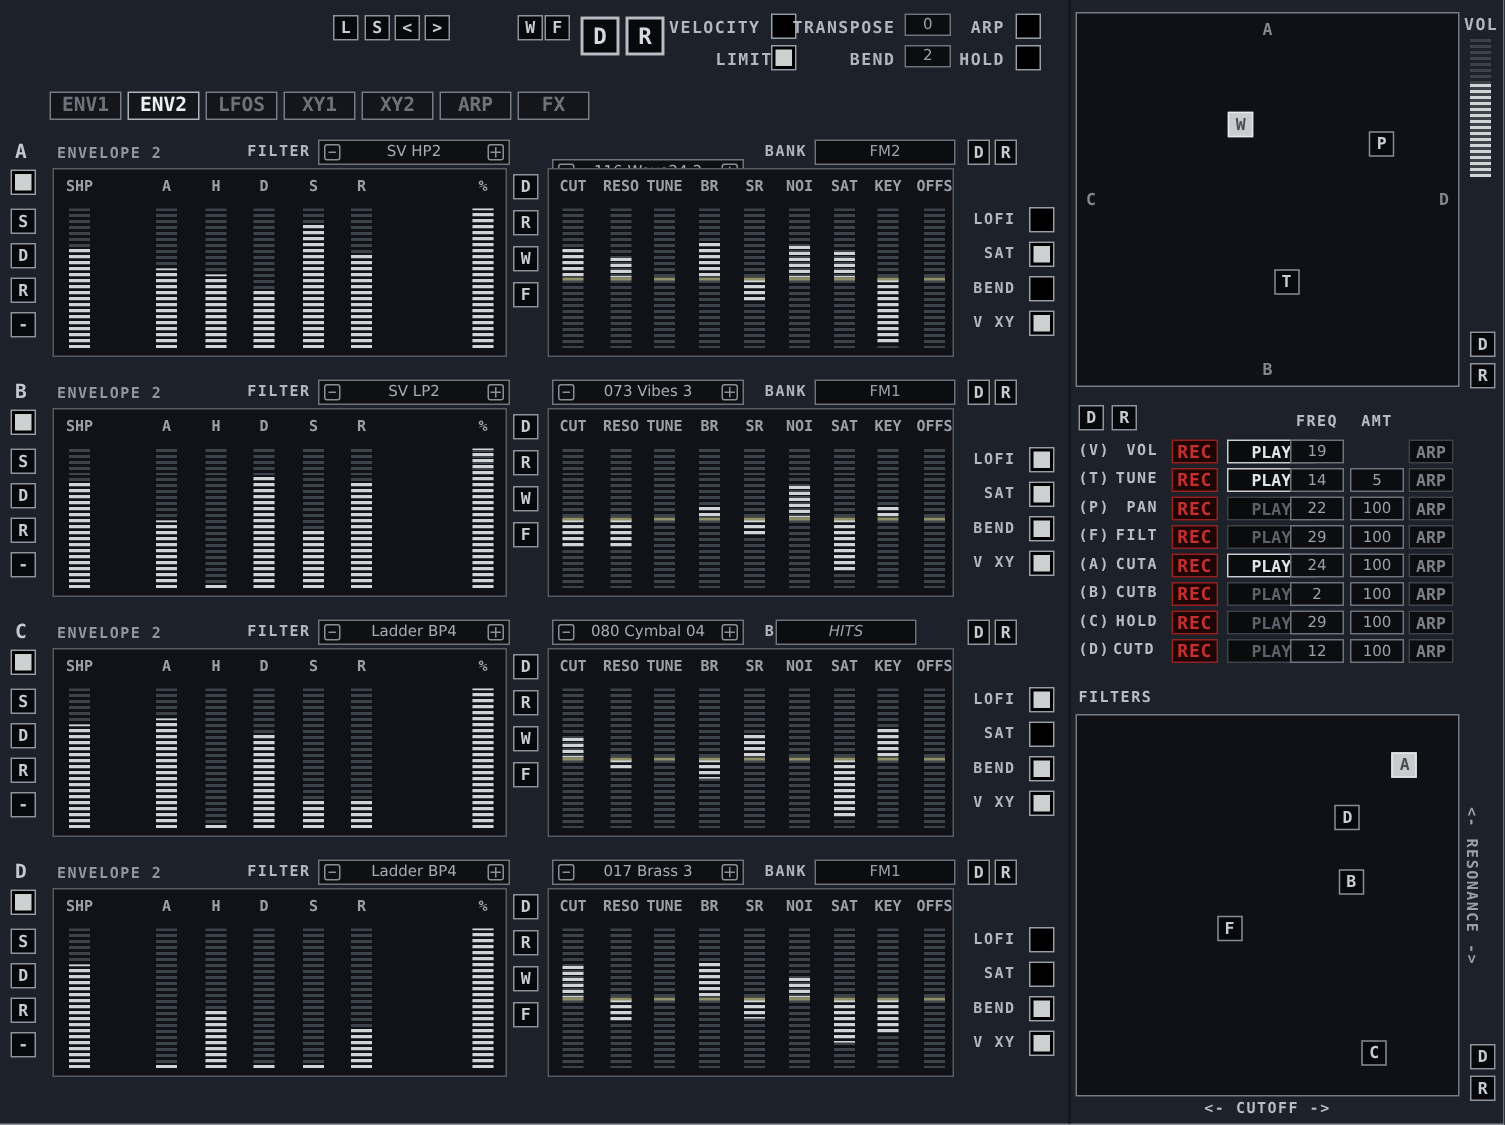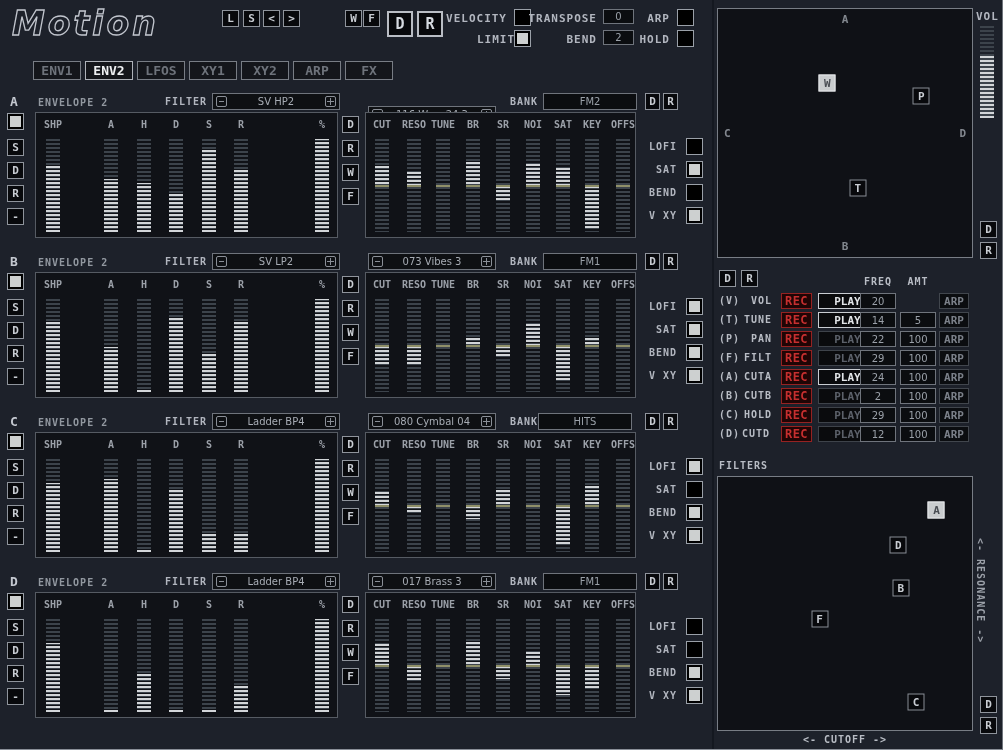--- a/index.html
+++ b/index.html
@@ -58,21 +58,20 @@
   .mtext{position:absolute;font:bold 10px "DejaVu Sans Mono",monospace;color:#b8bcc4;letter-spacing:1px;white-space:nowrap;}
   .vtext{position:absolute;writing-mode:vertical-rl;font:bold 10px "DejaVu Sans Mono",monospace;color:#9ba0a8;letter-spacing:1px;}
   .seam{position:absolute;left:712px;top:0;width:2px;height:750px;background:#141820;}
 </style>
 </head>
 <body>
 
 <div id="app">
   <div class="seam"></div>
 
-  <div class="logo">Motion</div>
   <div class="sq" style="left:222px;top:10px">L</div>
   <div class="sq" style="left:243px;top:10px">S</div>
   <div class="sq" style="left:263px;top:10px">&lt;</div>
   <div class="sq" style="left:283px;top:10px">&gt;</div>
   <div class="sq" style="left:345px;top:10px">W</div>
   <div class="sq" style="left:363px;top:10px">F</div>
   <div class="sq big" style="left:387px;top:11px">D</div>
   <div class="sq big" style="left:417px;top:11px">R</div>
 
   <div class="lbl r" style="left:430px;top:12px;width:77px">VELOCITY</div>
@@ -368,21 +367,21 @@
         <div class="sq" style="left: 342px; top: 24px;">D</div>
         <div class="sq" style="left: 342px; top: 48px;">R</div>
         <div class="sq" style="left: 342px; top: 72px;">W</div>
         <div class="sq" style="left: 342px; top: 96px;">F</div>
         <div class="dd" style="left: 368px; top: 1px; width: 128px;">
           <div class="ddicon minus" style="left: 3px;"></div>
           <div class="ddtext">080 Cymbal 04</div>
           <div class="ddicon grid" style="right: 3px;"></div>
         </div>
         <div class="lbl r" style="left: 500px; top: 4px; width: 38px; font-size: 10px;">BANK</div>
-        <div class="valbox" style="left: 538px; top: 1px; width: 94px; height: 17px;">HITS</div>
+        <div class="valbox" style="left: 517px; top: 1px; width: 94px; height: 17px; font-style: italic;">HITS</div>
         <div class="sq" style="left: 645px; top: 1px; width: 15px;">D</div>
         <div class="sq" style="left: 663px; top: 1px; width: 15px;">R</div>
         <div class="panel" style="left: 365px; top: 20px; width: 271px; height: 126px;">
           <div class="collbl" style="left: 16px; top: 6px;">CUT</div>
           <div class="lslider" style="left: 9px; top: 26px; height: 93px;">
             <div class="bfill" style="top: 35%; height: 15%;"></div>
             <div class="centerline"></div>
           </div>
           <div class="collbl" style="left: 48px; top: 6px;">RESO</div>
           <div class="lslider" style="left: 41px; top: 26px; height: 93px;">
@@ -562,21 +561,21 @@
 
   <div class="sq" style="left:719px;top:270px">D</div>
   <div class="sq" style="left:741px;top:270px">R</div>
   <div class="mtext" style="left:860px;top:276px;width:36px;text-align:center">FREQ</div>
   <div class="mtext" style="left:900px;top:276px;width:36px;text-align:center">AMT</div>
   <div class="abs" id="morphrows">
       <div class="mtext" style="left: 719px; top: 295px; width: 26px;">(V)</div>
       <div class="mtext" style="left: 740px; top: 295px; width: 32px; text-align: right;">VOL</div>
       <div class="rec" style="left: 781px; top: 293px;">REC</div>
       <div class="play on" style="left: 818px; top: 293px;">PLAY</div>
-      <div class="valbox" style="left: 860px; top: 293px; width: 36px; height: 16px;">20</div>
+      <div class="valbox" style="left: 860px; top: 293px; width: 36px; height: 16px;">19</div>
       <div class="arp" style="left: 939px; top: 293px;">ARP</div>
       <div class="mtext" style="left: 719px; top: 314px; width: 26px;">(T)</div>
       <div class="mtext" style="left: 740px; top: 314px; width: 32px; text-align: right;">TUNE</div>
       <div class="rec" style="left: 781px; top: 312px;">REC</div>
       <div class="play on" style="left: 818px; top: 312px;">PLAY</div>
       <div class="valbox" style="left: 860px; top: 312px; width: 36px; height: 16px;">14</div>
       <div class="valbox" style="left: 900px; top: 312px; width: 36px; height: 16px;">5</div>
       <div class="arp" style="left: 939px; top: 312px;">ARP</div>
       <div class="mtext" style="left: 719px; top: 333px; width: 26px;">(P)</div>
       <div class="mtext" style="left: 740px; top: 333px; width: 32px; text-align: right;">PAN</div>

